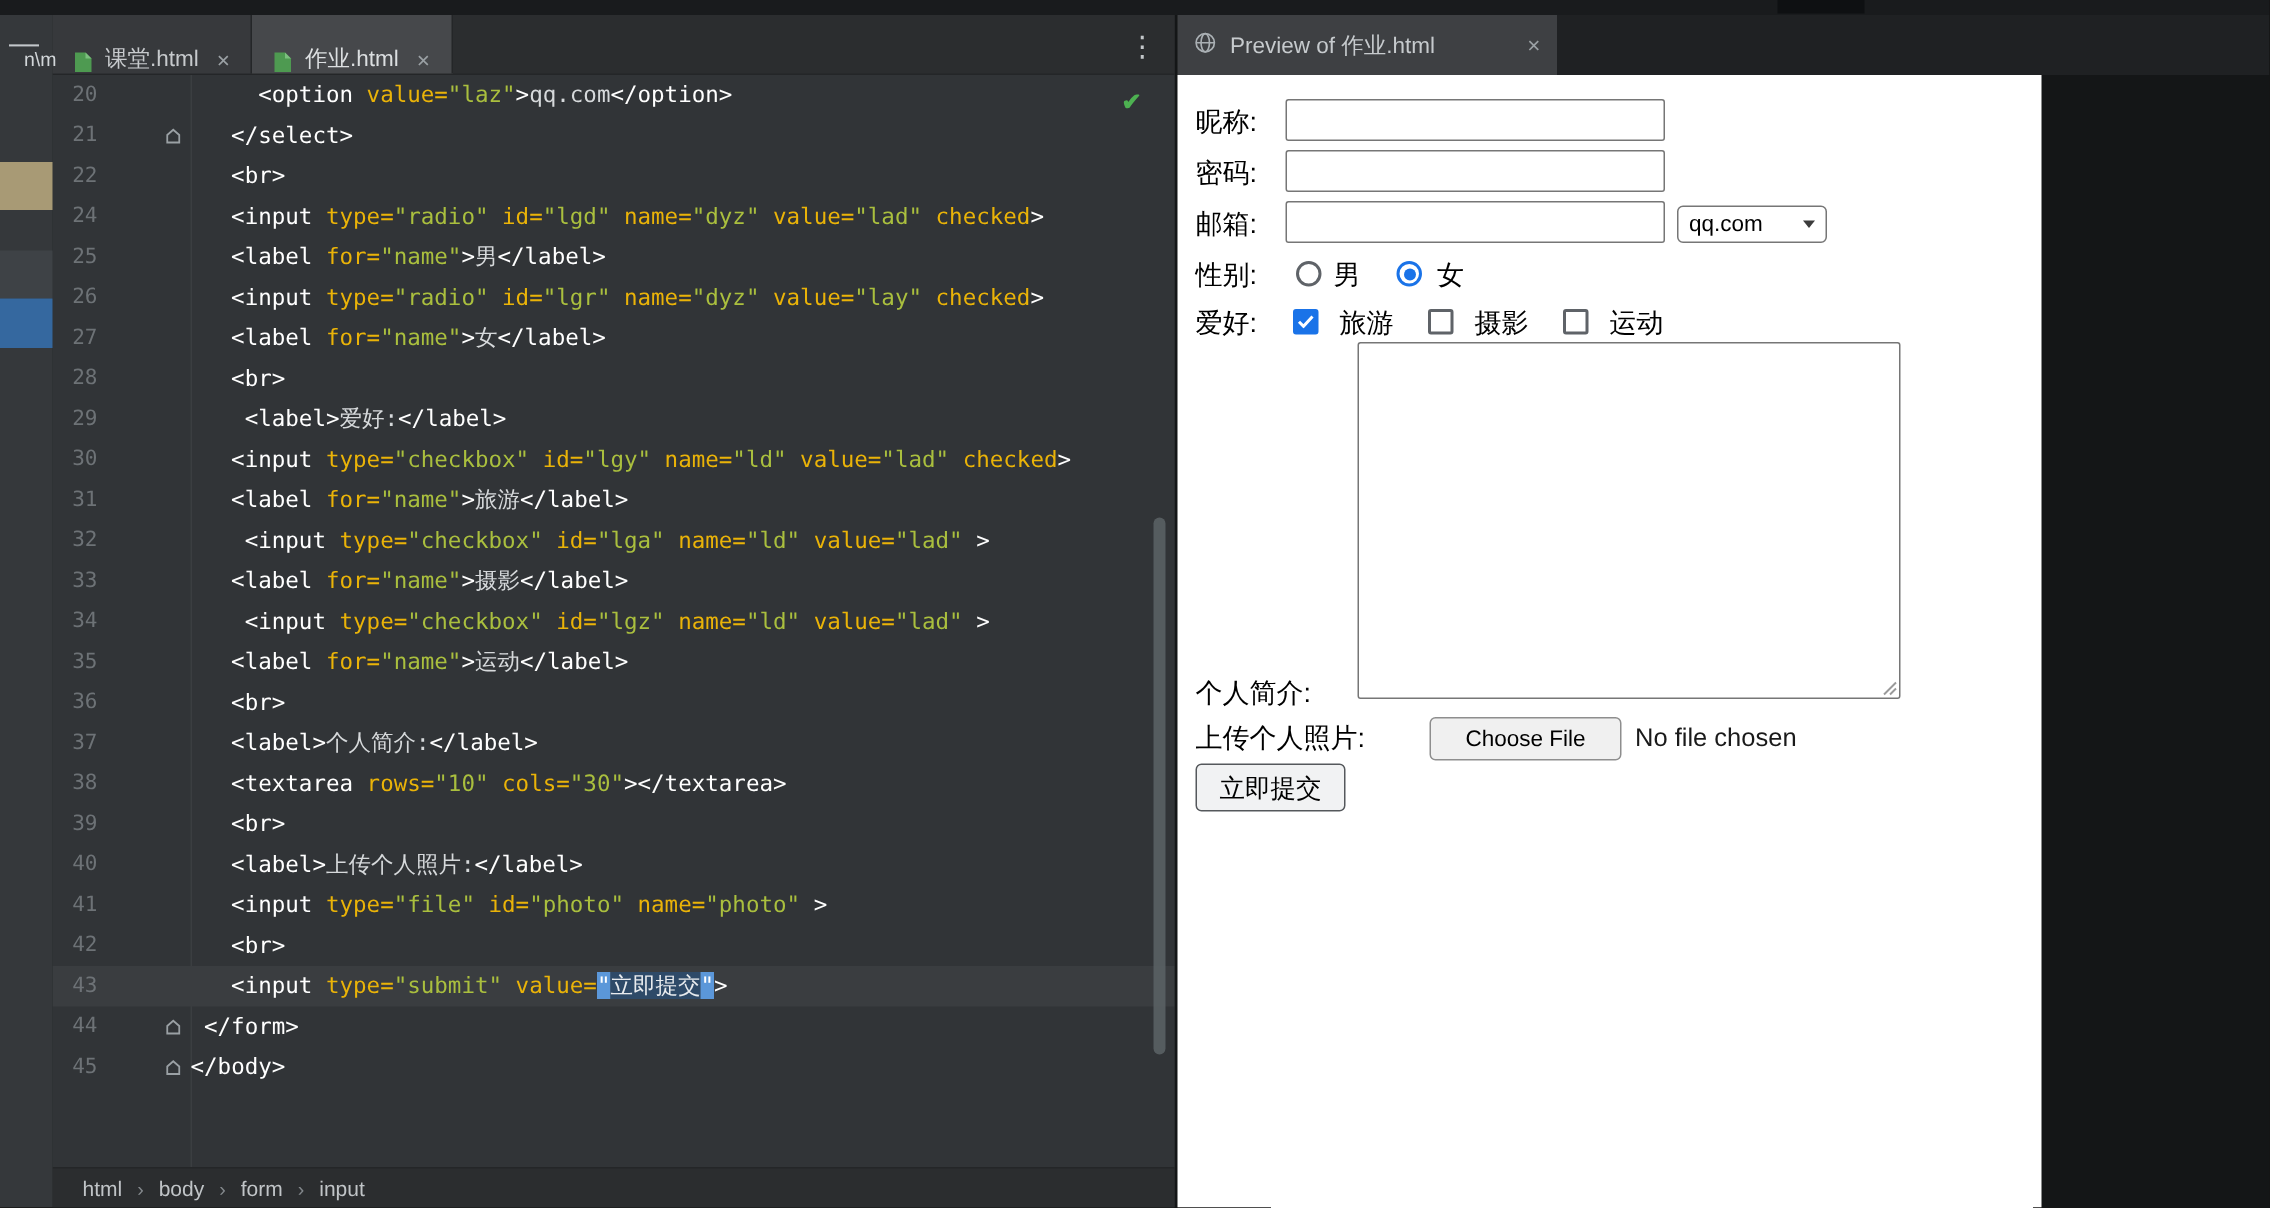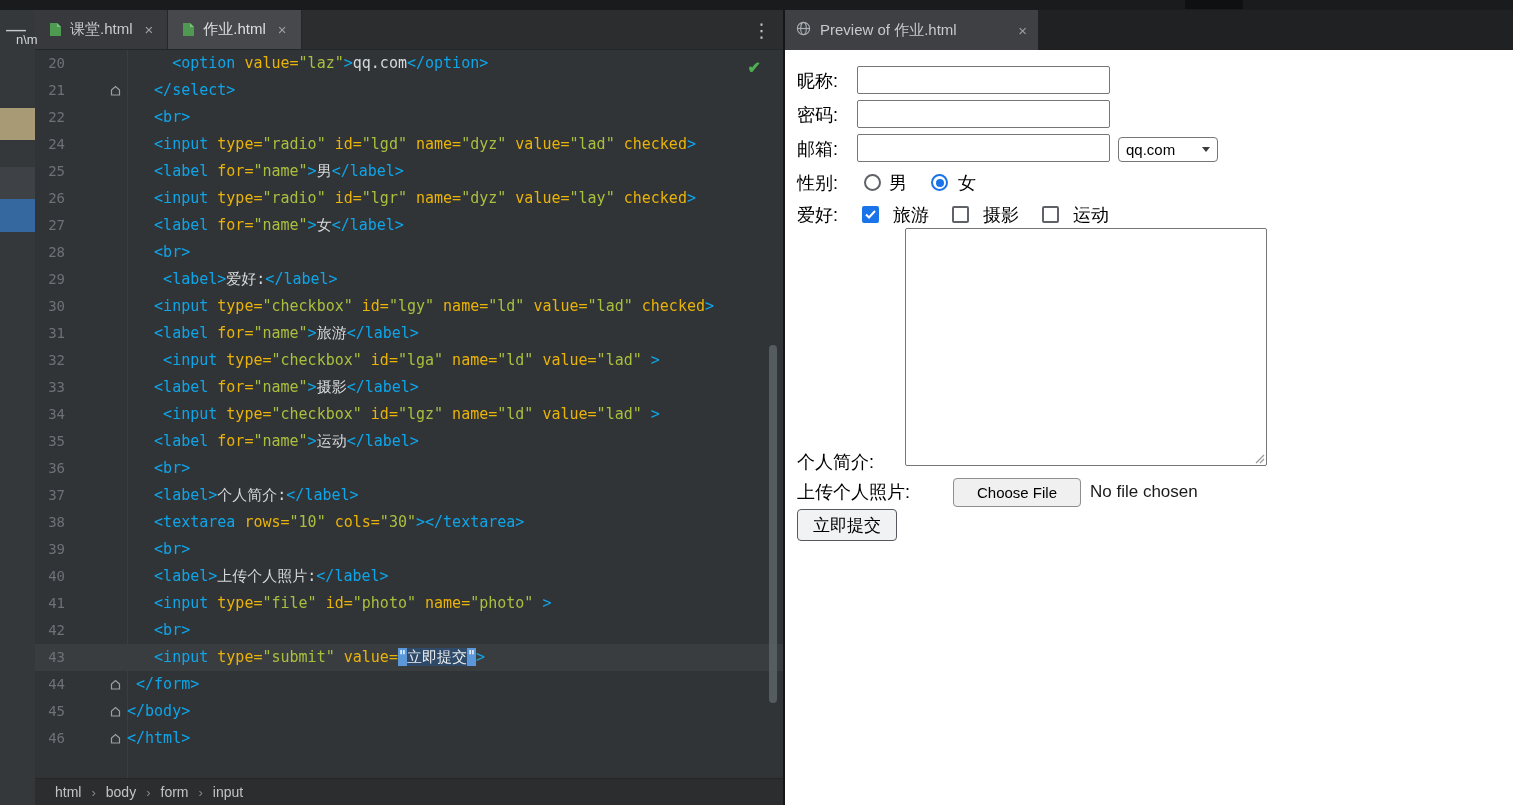--- a/index.html
+++ b/index.html
@@ -14,51 +14,51 @@
   #left-strip { position:absolute; left:0; top:0; width:35px; height:805px; background:#35383b; z-index:2; }
   #left-strip .dash { position:absolute; left:6px; top:18px; color:#c3c7cb; font-size:20px; }
   #left-strip .frag { position:absolute; left:0px; top:32px; color:#d2d6d9; font-size:13px; white-space:nowrap;padding-left:16px; }
   #left-strip .row-tan  { position:absolute; left:0; top:108px; width:35px; height:32px; background:#a89a75; }
   #left-strip .row-gray { position:absolute; left:0; top:167px; width:35px; height:32px; background:#3e4246; }
   #left-strip .row-blue { position:absolute; left:0; top:199px; width:35px; height:33px; background:#35689f; }
 
   
   #editor { position:absolute; left:35px; top:10px; width:748px; height:795px; background:#313437; z-index:1; }
   .tabbar { position:relative; height:40px; background:#2b2d2f; border-bottom:1px solid #242628; display:flex; }
-  .tab { display:flex; align-items:center; gap:8px; padding:0 14px; background:#37393c; color:#c7cacd; font-size:15px; border-right:1px solid #242628; }
+  .tab { display:flex; align-items:flex-end; gap:8px; padding:0 14px; background:#37393c; color:#c7cacd; font-size:15px; border-right:1px solid #242628; }
   .tab.active { background:#46484b; color:#dcdfe1; }
   .tab .ficon { display:flex; align-items:center; }
   .tab .tclose { color:#9aa0a4; font-size:15px; margin-left:4px; cursor:pointer; }
   .kebab { position:absolute; right:12px; top:9px; color:#c3c7ca; font-size:19px; letter-spacing:0; }
 
   .codearea { position:relative; height:728px; background:#313437; overflow:hidden; }
   .codearea::before { content:""; position:absolute; left:92px; top:0; bottom:0; width:1px; background:#3b3e41; }
   .cl { position:relative; display:flex; height:27px; line-height:27px; font-family:"DejaVu Sans Mono", monospace; font-size:15px; white-space:pre; }
   .cl.cur { background:#3a3d40; }
   .ln { width:30px; text-align:right; color:#6d7276; flex:none; font-size:14px; }
   .fd { width:62px; flex:none; padding-left:45px; display:flex; align-items:center; }
   .ct { flex:1; }
-  .g { color:#0ea5e9; }
+  .g { color:#ffffff; }
   .a { color:#eab308; }
   .s { color:#aabf3e; }
   .w { color:#d6d9db; }
   .q { background:#5b97d9; color:#ffffff; }
   .v { background:#2e4a68; color:#e8ebee; }
   .checkmark { position:absolute; right:22px; top:8px; color:#4db151; font-size:16px; font-weight:bold; }
   .scrollbar { position:absolute; right:6px; top:295px; width:8px; height:358px; background:#5a6064; border-radius:4px; opacity:.9; }
 
   .breadcrumb { height:27px; background:#2b2d2f; border-top:1px solid #242628; display:flex; align-items:center; gap:10px; padding-left:20px; font-size:14px; color:#c0c4c7; }
   .breadcrumb .sep { color:#83888c; font-size:13px; }
 
   
   #preview { position:absolute; left:785px; top:10px; width:728px; height:795px; z-index:1; }
   .pheader { position:absolute; left:0; top:0; width:253px; height:40px; background:#3e4043; display:flex; align-items:center; gap:9px; padding:0 11px; color:#c6cacd; font-size:15px; }
   .pheader .pclose { margin-left:auto; color:#9aa0a4; font-size:15px; cursor:pointer; }
   .pheader-rest { position:absolute; left:253px; top:0; width:475px; height:40px; background:#1f2123; }
-  .pbody { position:absolute; left:0; top:40px; width:728px; height:755px; background:#ffffff; }
+  .pbody { position:absolute; left:0; top:40px; width:576px; height:755px; background:#ffffff; }
 
   .flabel { position:absolute; font-size:18px; color:#000; white-space:nowrap; }
   .ti { position:absolute; width:253px; height:28px; border:1px solid #767676; border-radius:2px; background:#fff; outline:none; padding:0 5px; font-size:15px; font-family:"Liberation Sans",sans-serif; }
   .sel { position:absolute; left:333px; top:87px; width:100px; height:25px; border:1px solid #767676; border-radius:4px; background:#fff; display:flex; align-items:center; padding:0 7px; font-size:15px; color:#000; cursor:pointer; }
   .selarrow { margin-left:auto; width:0; height:0; border-left:4px solid transparent; border-right:4px solid transparent; border-top:5px solid #3c3c3c; }
 
   .radio { position:absolute; width:17px; height:17px; border:2px solid #5f6368; border-radius:50%; background:#fff; }
   .radio.checked { border-color:#1a73e8; }
   .radio.checked::after { content:""; position:absolute; left:2.5px; top:2.5px; width:8px; height:8px; border-radius:50%; background:#1a73e8; }
   .cb { position:absolute; width:17px; height:17px; border:2px solid #5f6368; border-radius:2px; background:#fff; }
@@ -139,23 +139,20 @@
           <div class="cl"><span class="ln">40</span><span class="fd"></span><span class="ct" style="padding-left: 3ch;"><span class="g">&lt;label&gt;</span><span class="w">上传个人照片:</span><span class="g">&lt;/label&gt;</span></span></div>
           <div class="cl"><span class="ln">41</span><span class="fd"></span><span class="ct" style="padding-left: 3ch;"><span class="g">&lt;input</span><span class="a"> type=</span><span class="s">"file"</span><span class="a"> id=</span><span class="s">"photo"</span><span class="a"> name=</span><span class="s">"photo"</span><span class="g"> &gt;</span></span></div>
           <div class="cl"><span class="ln">42</span><span class="fd"></span><span class="ct" style="padding-left: 3ch;"><span class="g">&lt;br&gt;</span></span></div>
           <div class="cl cur"><span class="ln">43</span><span class="fd"></span><span class="ct" style="padding-left: 3ch;"><span class="g">&lt;input</span><span class="a"> type=</span><span class="s">"submit"</span><span class="a"> value=</span><span class="q">"</span><span class="v">立即提交</span><span class="q">"</span><span class="g">&gt;</span></span></div>
           <div class="cl"><span class="ln">44</span><span class="fd"><svg width="11" height="11" viewBox="0 0 11 11">
                 <path d="M1.5 10 L1.5 5 L5.5 1.5 L9.5 5 L9.5 10 Z" fill="none" stroke="#9aa0a4" stroke-width="1.2"></path>
               </svg></span><span class="ct" style="padding-left: 1ch;"><span class="g">&lt;/form&gt;</span></span></div>
           <div class="cl"><span class="ln">45</span><span class="fd"><svg width="11" height="11" viewBox="0 0 11 11">
                 <path d="M1.5 10 L1.5 5 L5.5 1.5 L9.5 5 L9.5 10 Z" fill="none" stroke="#9aa0a4" stroke-width="1.2"></path>
               </svg></span><span class="ct" style="padding-left: 0ch;"><span class="g">&lt;/body&gt;</span></span></div>
-          <div class="cl"><span class="ln">46</span><span class="fd"><svg width="11" height="11" viewBox="0 0 11 11">
-                <path d="M1.5 10 L1.5 5 L5.5 1.5 L9.5 5 L9.5 10 Z" fill="none" stroke="#9aa0a4" stroke-width="1.2"></path>
-              </svg></span><span class="ct" style="padding-left: 0ch;"><span class="g">&lt;/html&gt;</span></span></div>
         </div>
       <div class="checkmark">✔</div>
       <div class="scrollbar"></div>
     </div>
 
     <div class="breadcrumb">
       <span>html</span>
       <span class="sep">›</span>
       <span>body</span>
       <span class="sep">›</span>

